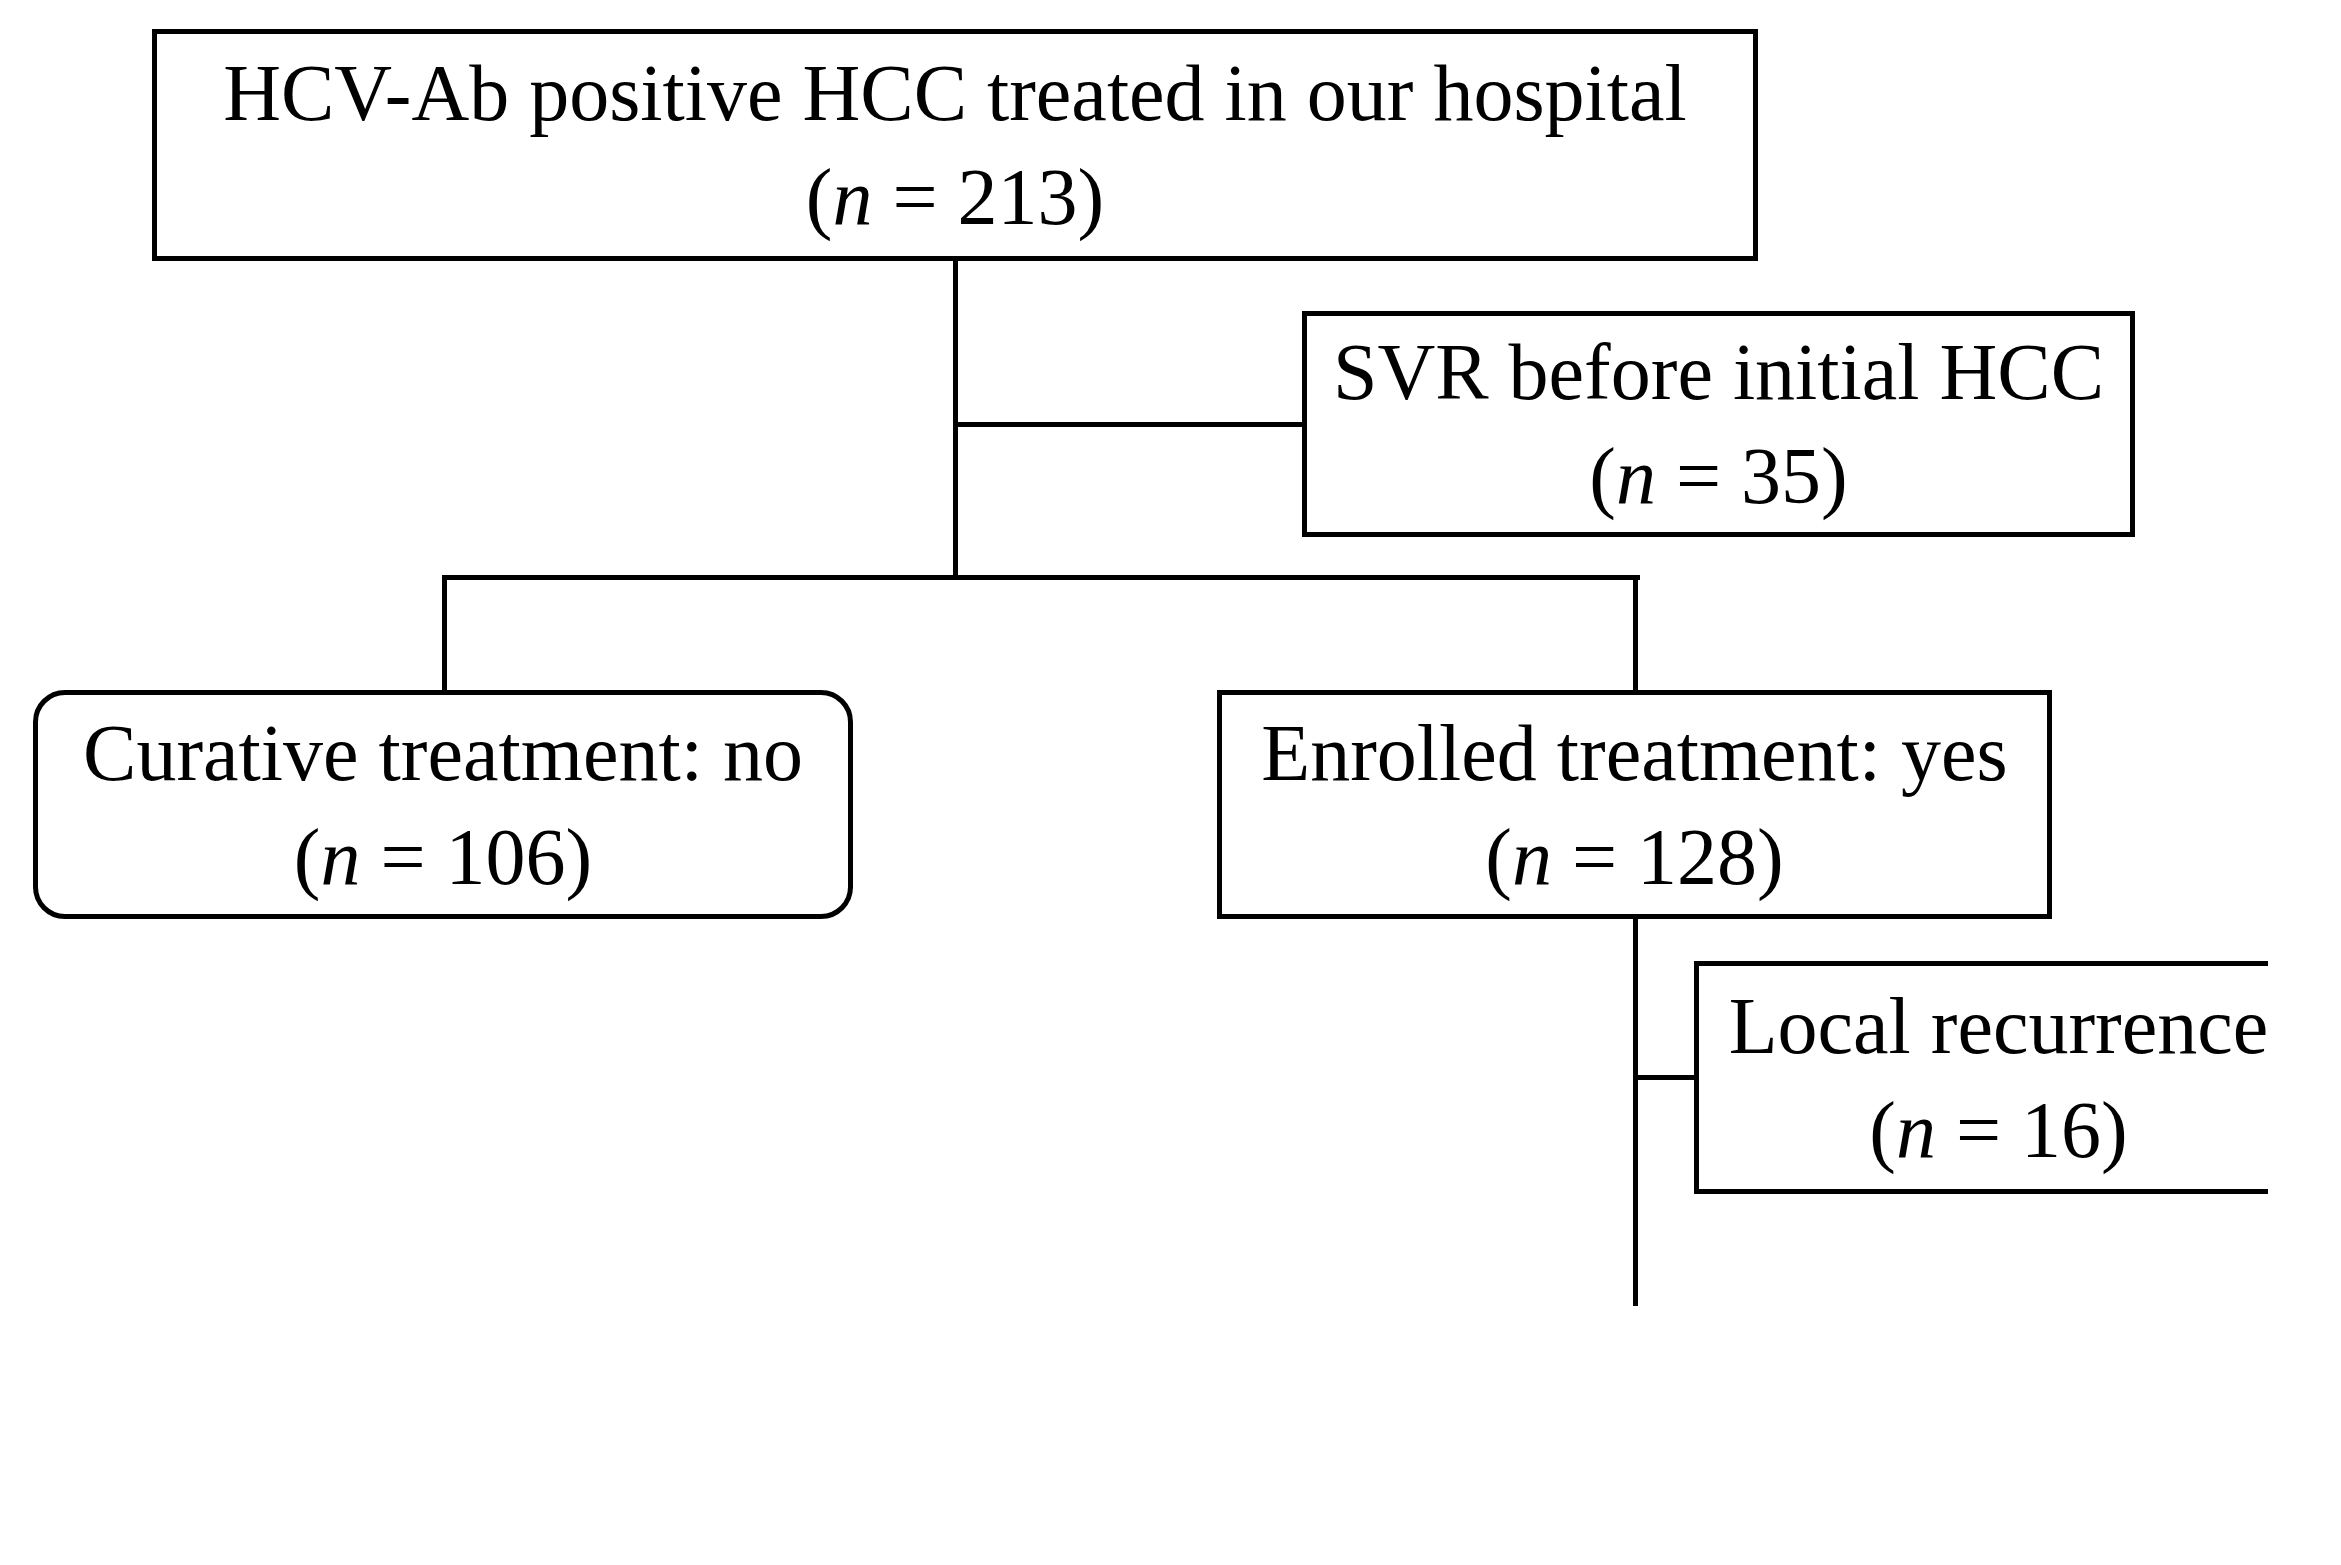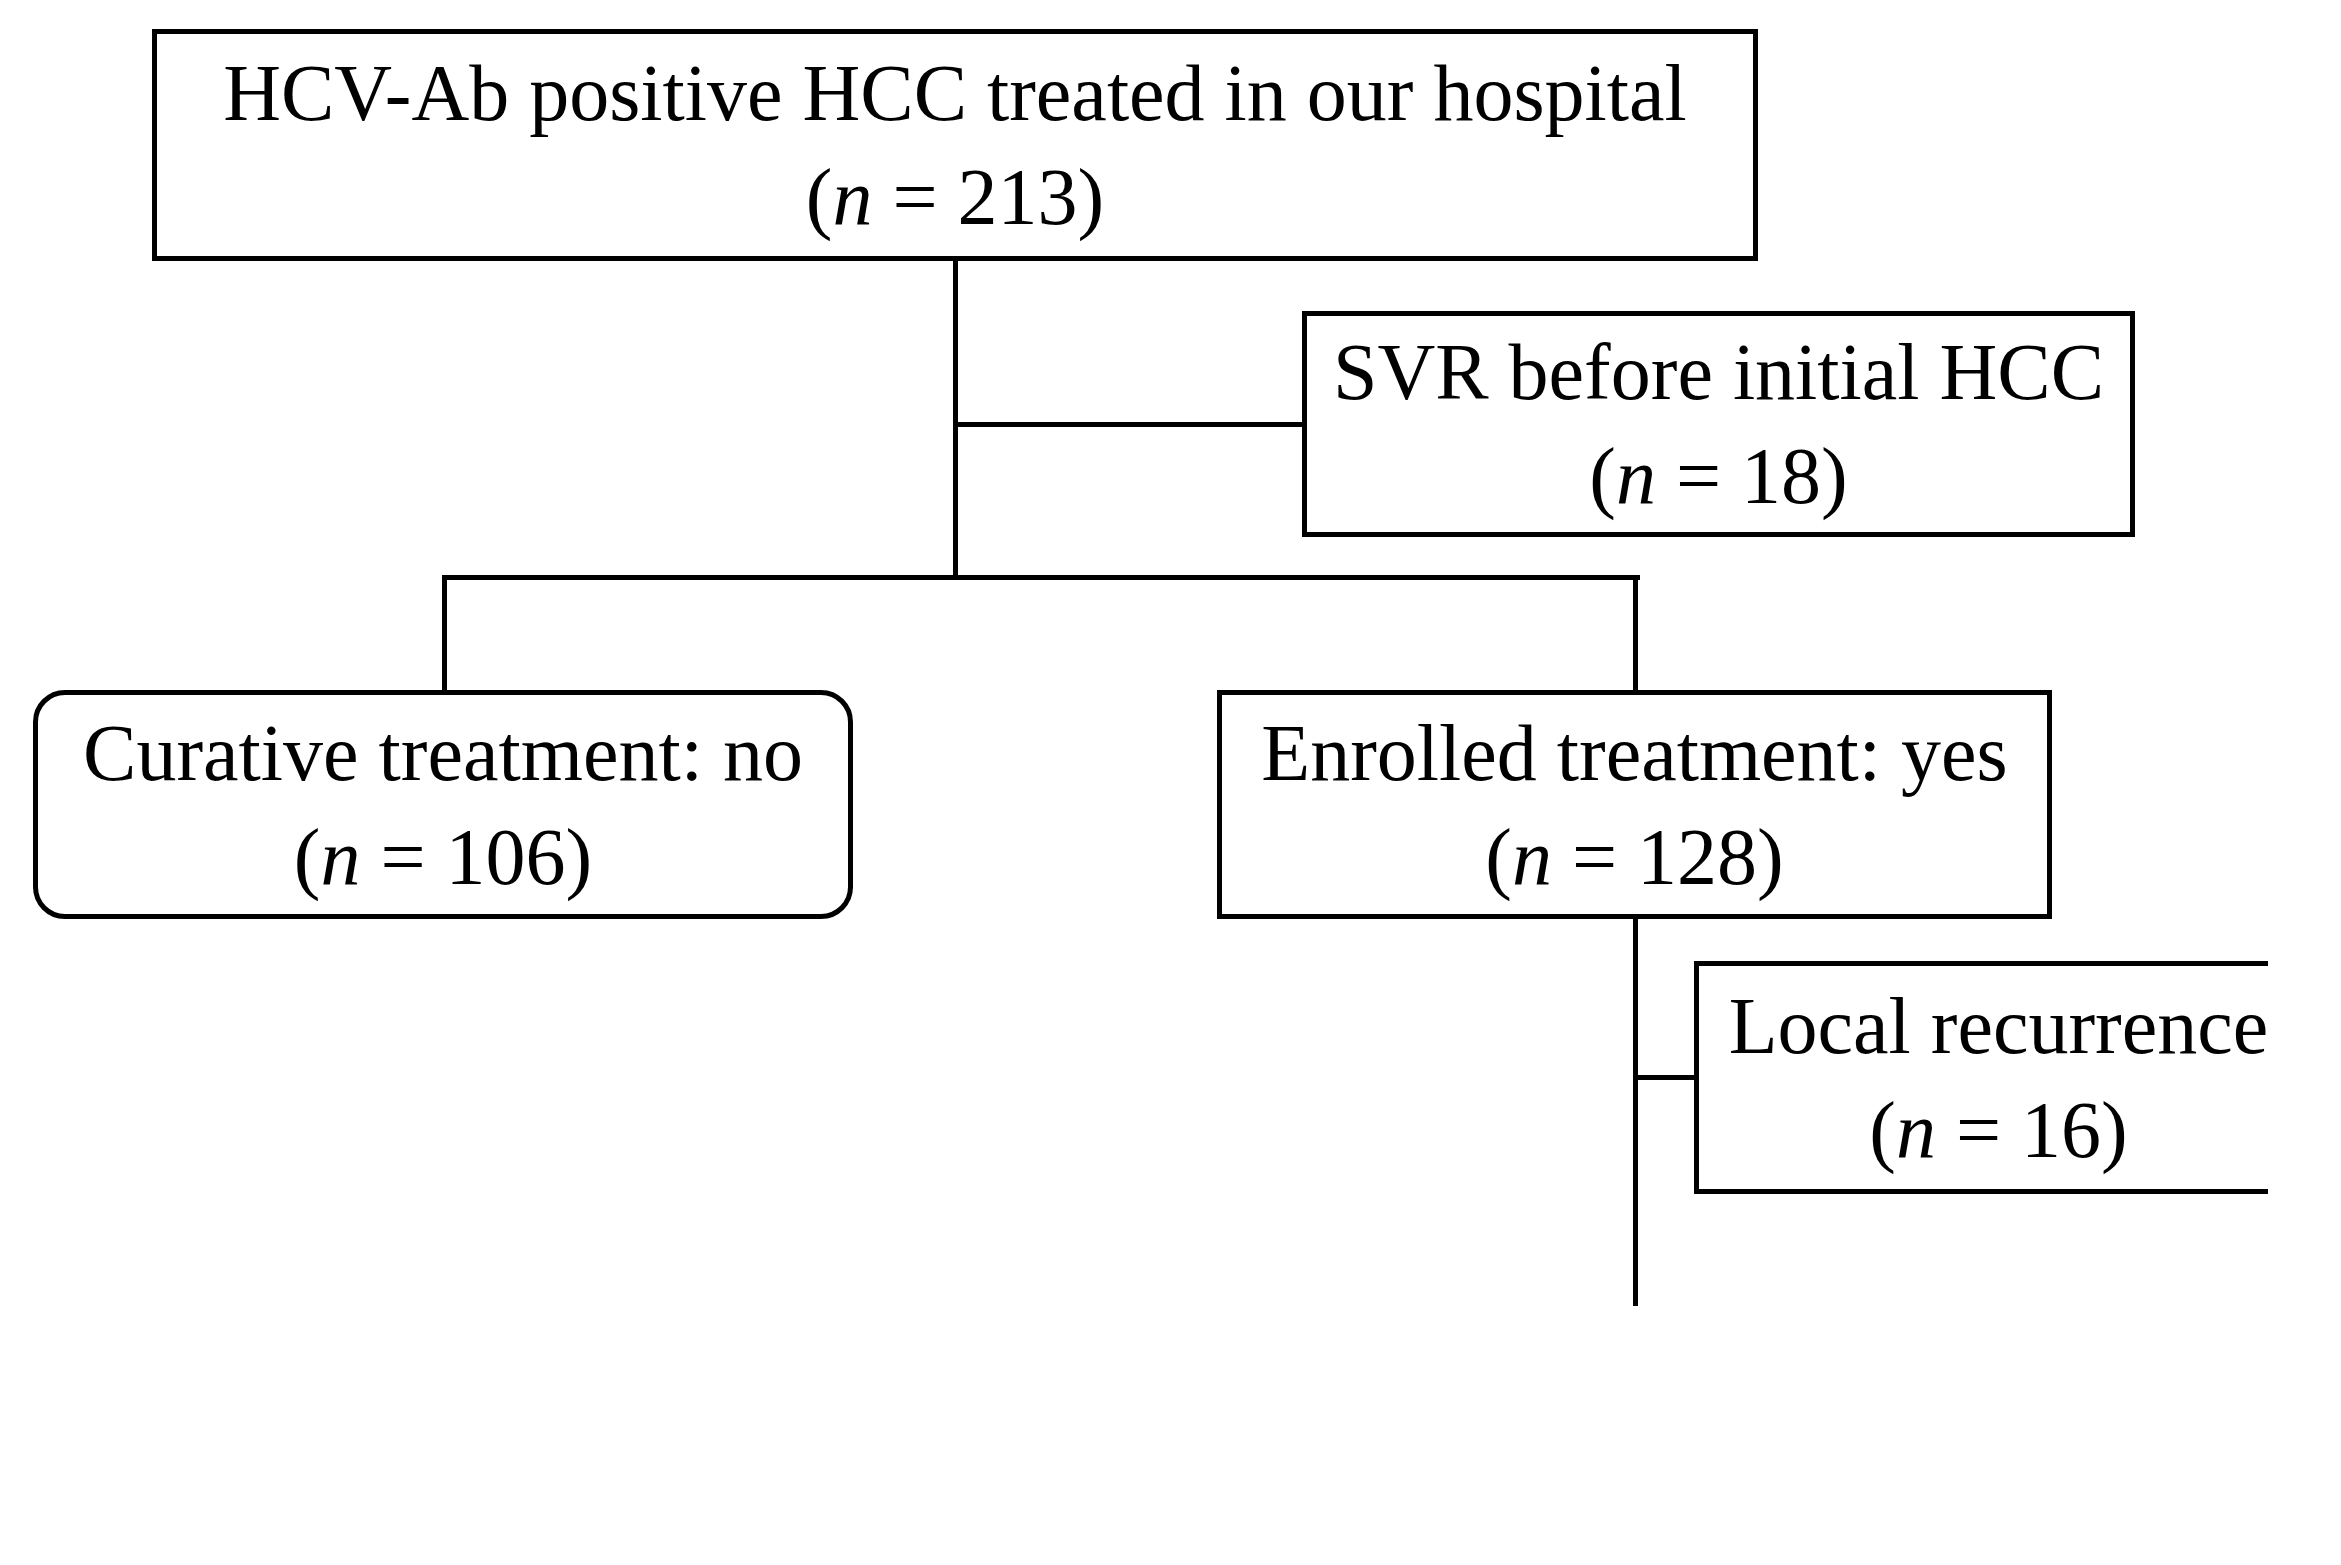--- a/index.html
+++ b/index.html
@@ -66,21 +66,21 @@
   <div class="line l-v4"></div>
   <div class="line l-h3"></div>
 
   <div class="box b-source">
     <span class="title">HCV-Ab positive HCC treated in our hospital</span>
     <span class="nline"><span>(</span><i>n</i><span>&nbsp;=&nbsp;</span><span>213</span><span>)</span></span>
   </div>
 
   <div class="box b-svr">
     <span class="title">SVR before initial HCC</span>
-    <span class="nline"><span>(</span><i>n</i><span>&nbsp;=&nbsp;</span><span>18</span><span>)</span></span>
+    <span class="nline"><span>(</span><i>n</i><span>&nbsp;=&nbsp;</span><span>35</span><span>)</span></span>
   </div>
 
   <div class="box b-no">
     <span class="title">Curative treatment: no</span>
     <span class="nline"><span>(</span><i>n</i><span>&nbsp;=&nbsp;</span><span>106</span><span>)</span></span>
   </div>
 
   <div class="box b-yes">
     <span class="title">Enrolled treatment: yes</span>
     <span class="nline"><span>(</span><i>n</i><span>&nbsp;=&nbsp;</span><span>128</span><span>)</span></span>

